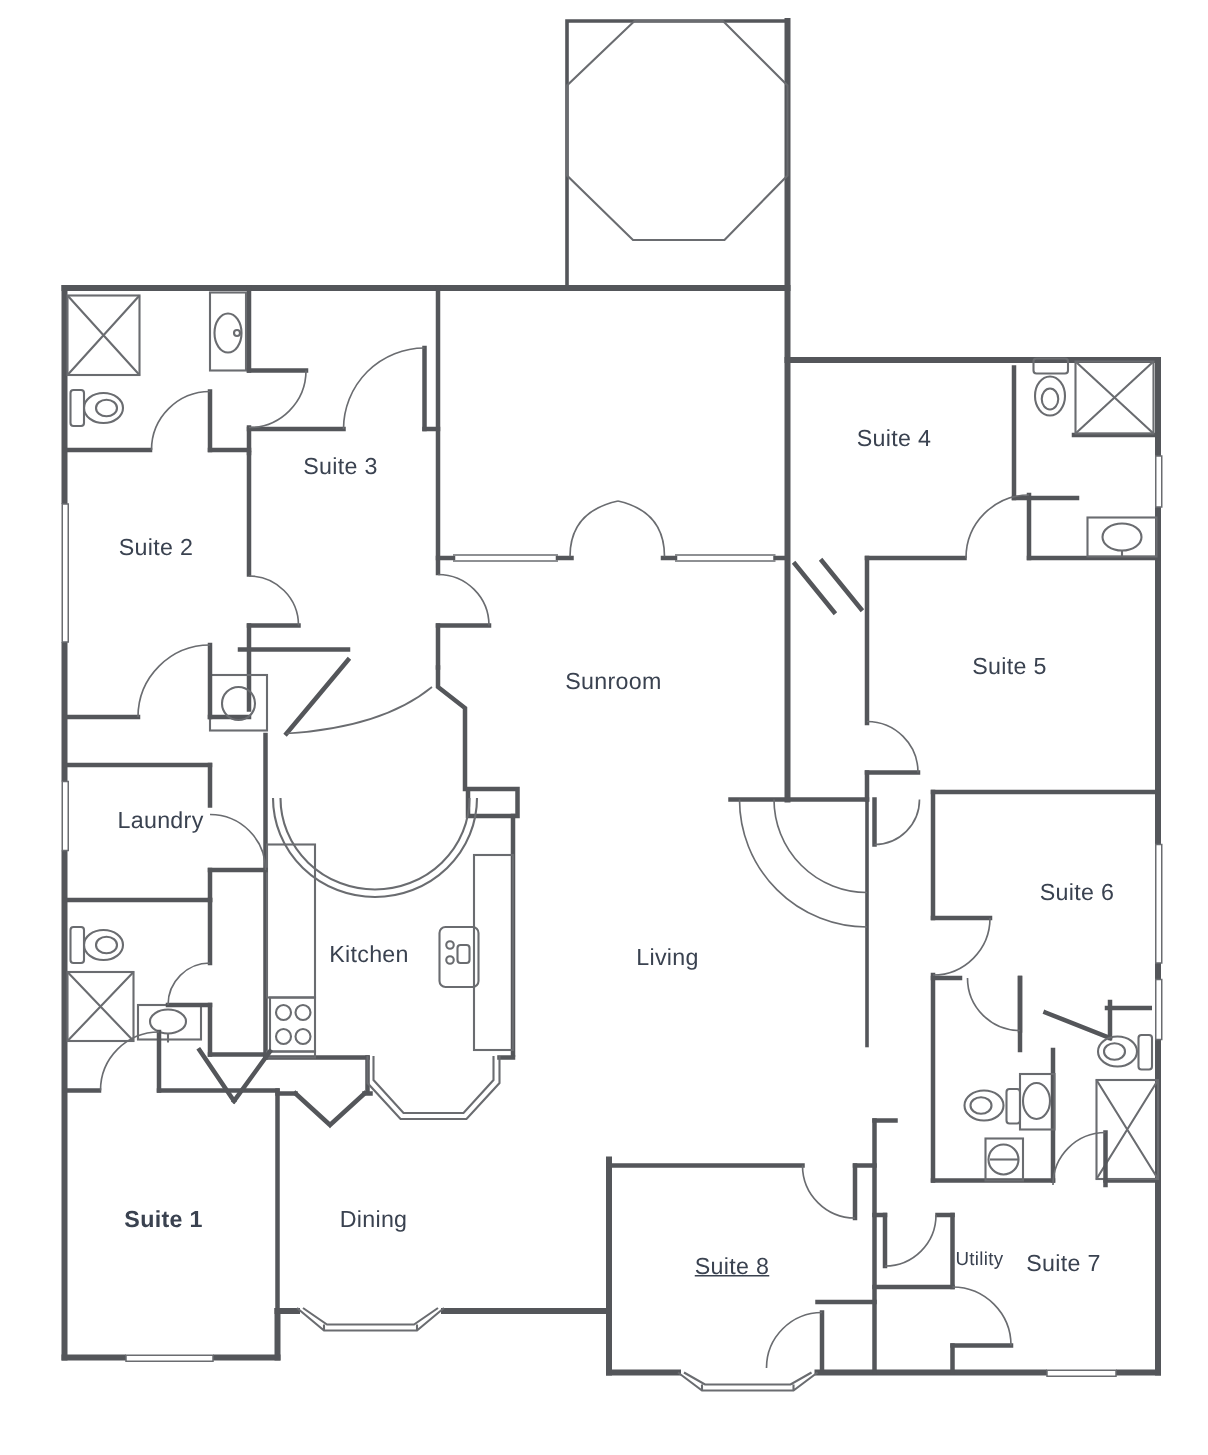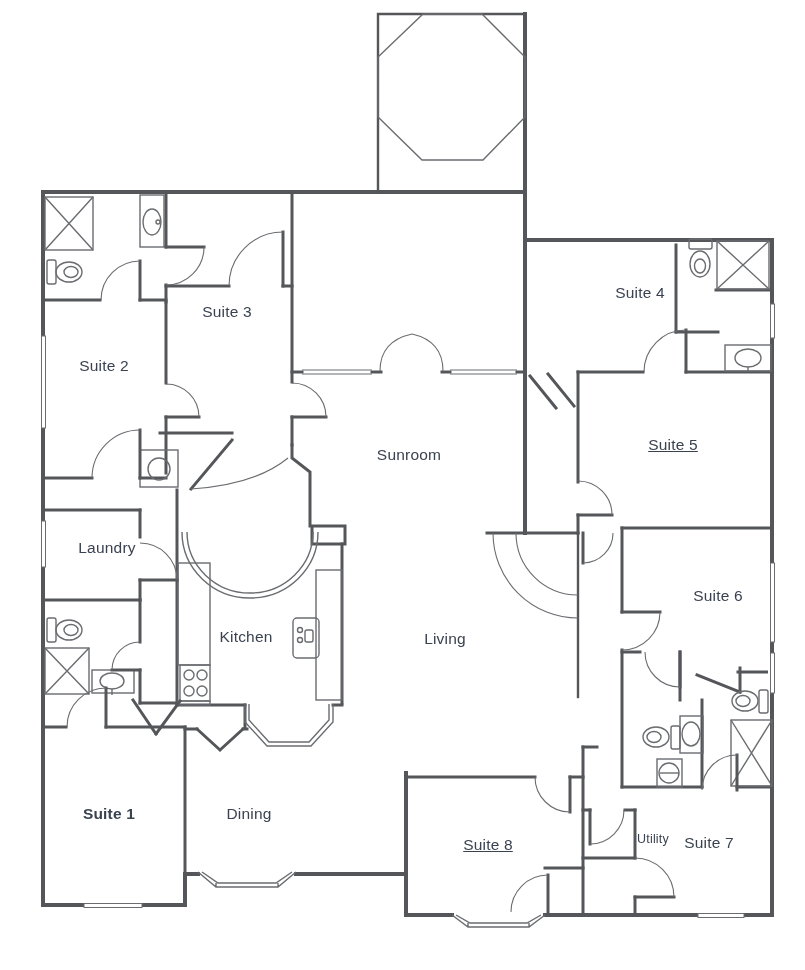--- a/index.html
+++ b/index.html
@@ -357,22 +357,22 @@
 
     <g>
           <path class="lf" d="M680,652 V687"></path>
           <path class="dr" d="M680,687 A35,35 0 0 1 645,652"></path>
         </g>
   </g>
 </svg>
 
   <div class="room-label" style="left:104px;top:366px;">Suite 2</div>
   <div class="room-label" style="left:227px;top:312px;">Suite 3</div>
-  <div class="room-label" style="left:596px;top:293px;margin-left:44px;">Suite 4</div>
-  <div class="room-label" style="left:673px;top:445px;text-decoration:underline;">Suite 5</div>
+  <div class="room-label" style="left:596px;top:293px;">Suite 4</div>
+  <div class="room-label" style="left:673px;top:445px;">Suite 5</div>
   <div class="room-label" style="left:409px;top:455px;">Sunroom</div>
   <div class="room-label" style="left:107px;top:548px;">Laundry</div>
   <div class="room-label" style="left:718px;top:596px;">Suite 6</div>
   <div class="room-label" style="left:246px;top:637px;">Kitchen</div>
   <div class="room-label" style="left:445px;top:639px;">Living</div>
   <div class="room-label" style="left:109px;top:814px;font-weight:bold;">Suite 1</div>
   <div class="room-label" style="left:249px;top:814px;">Dining</div>
   <div class="room-label" style="left:488px;top:845px;text-decoration:underline;">Suite 8</div>
   <div class="room-label small" style="left:608px;top:839px;">Utility</div>
   <div class="room-label" style="left:709px;top:843px;">Suite 7</div>

